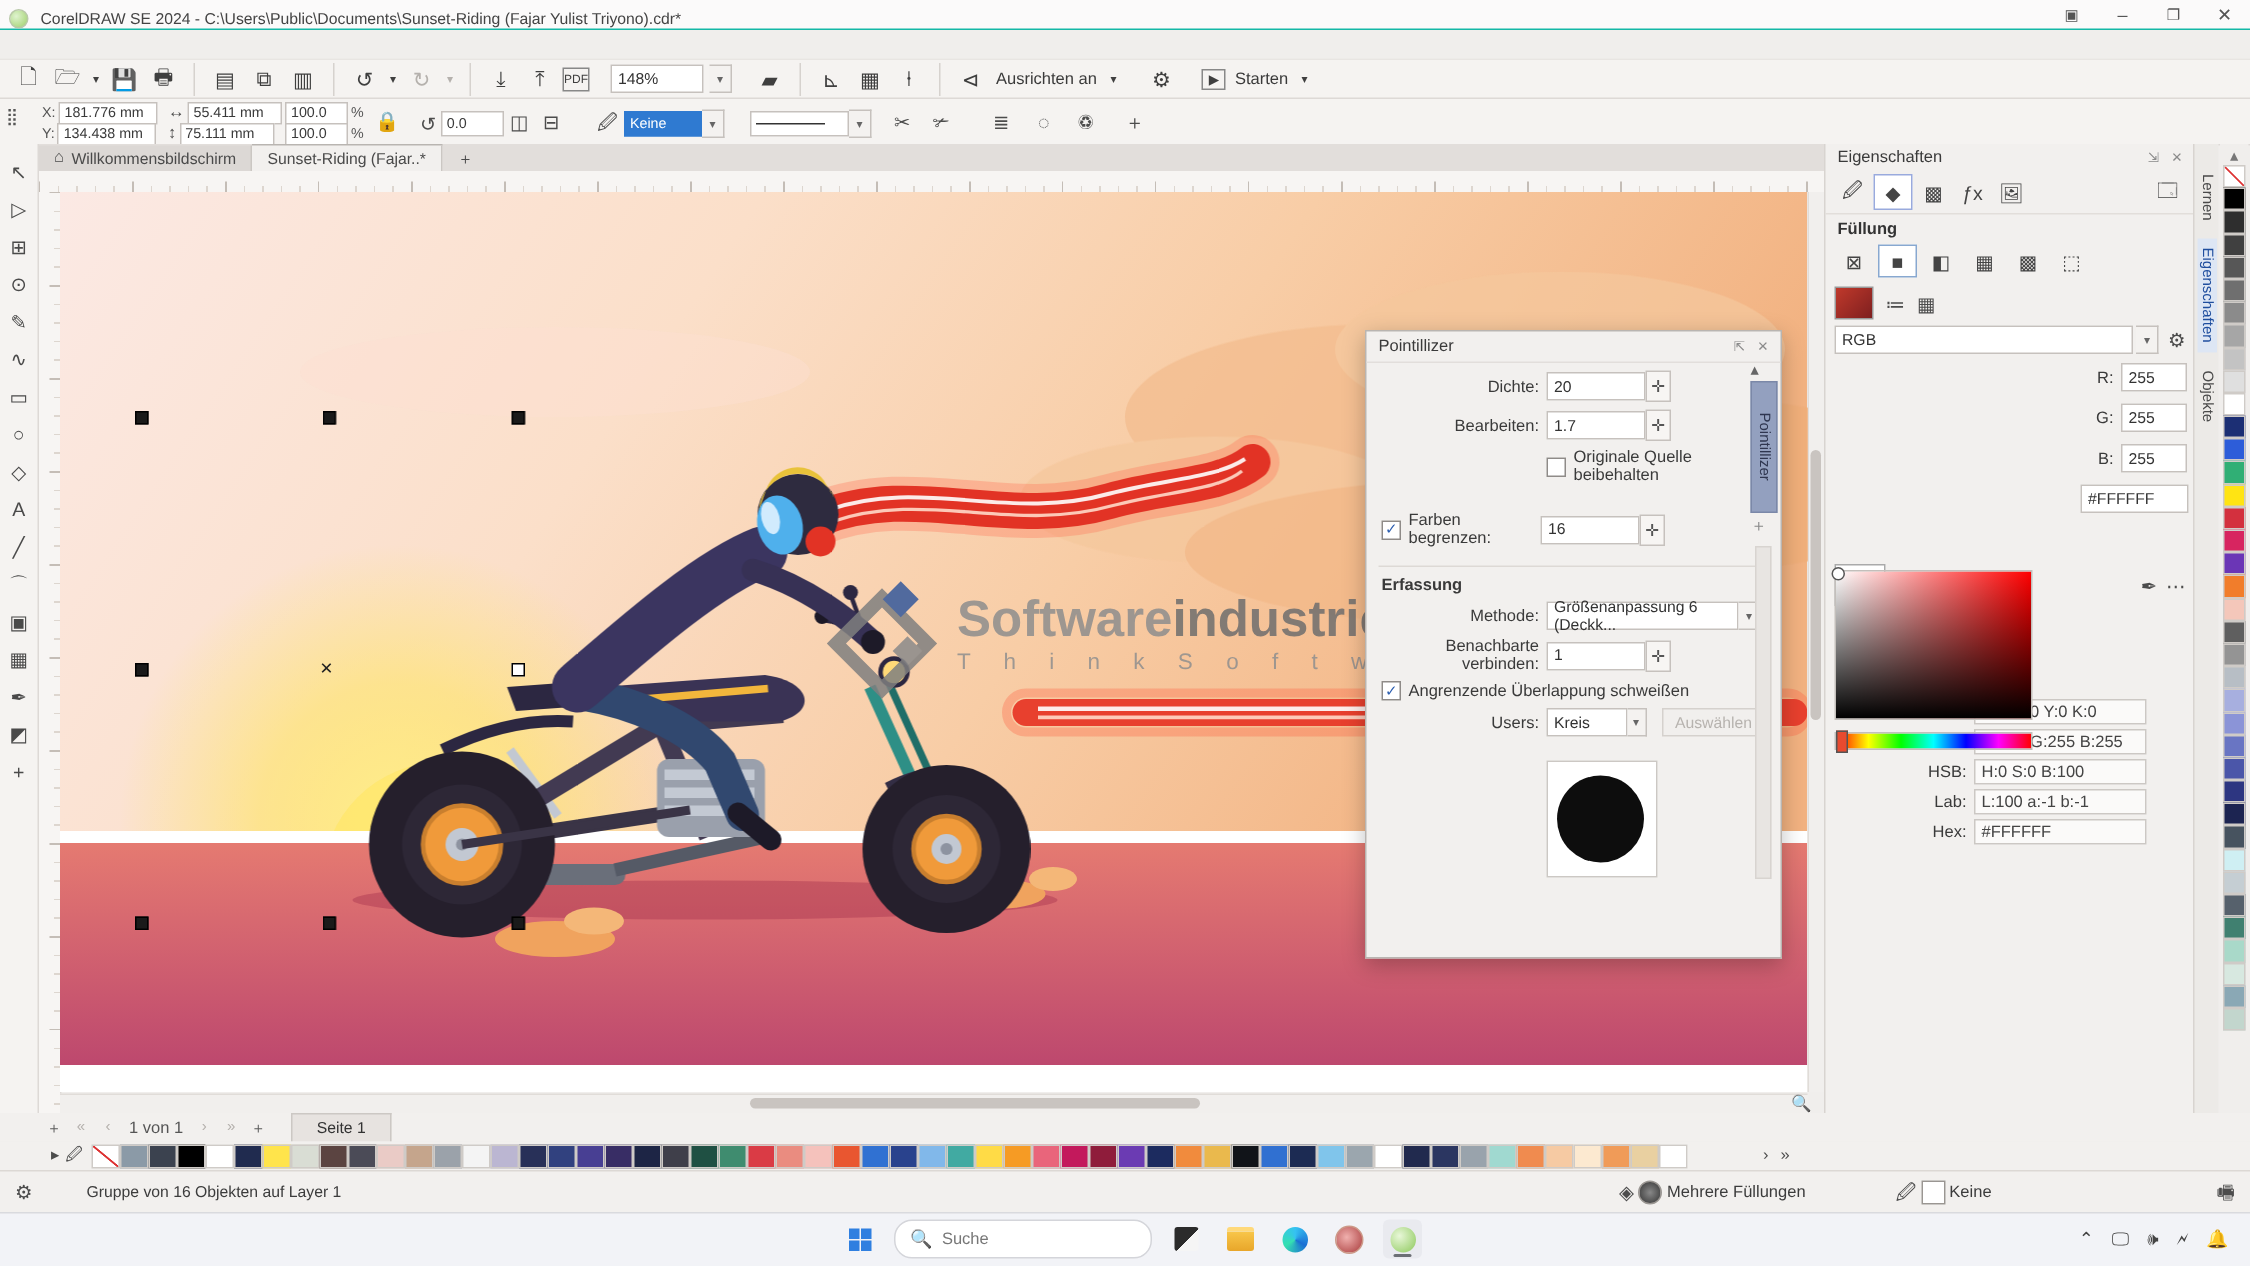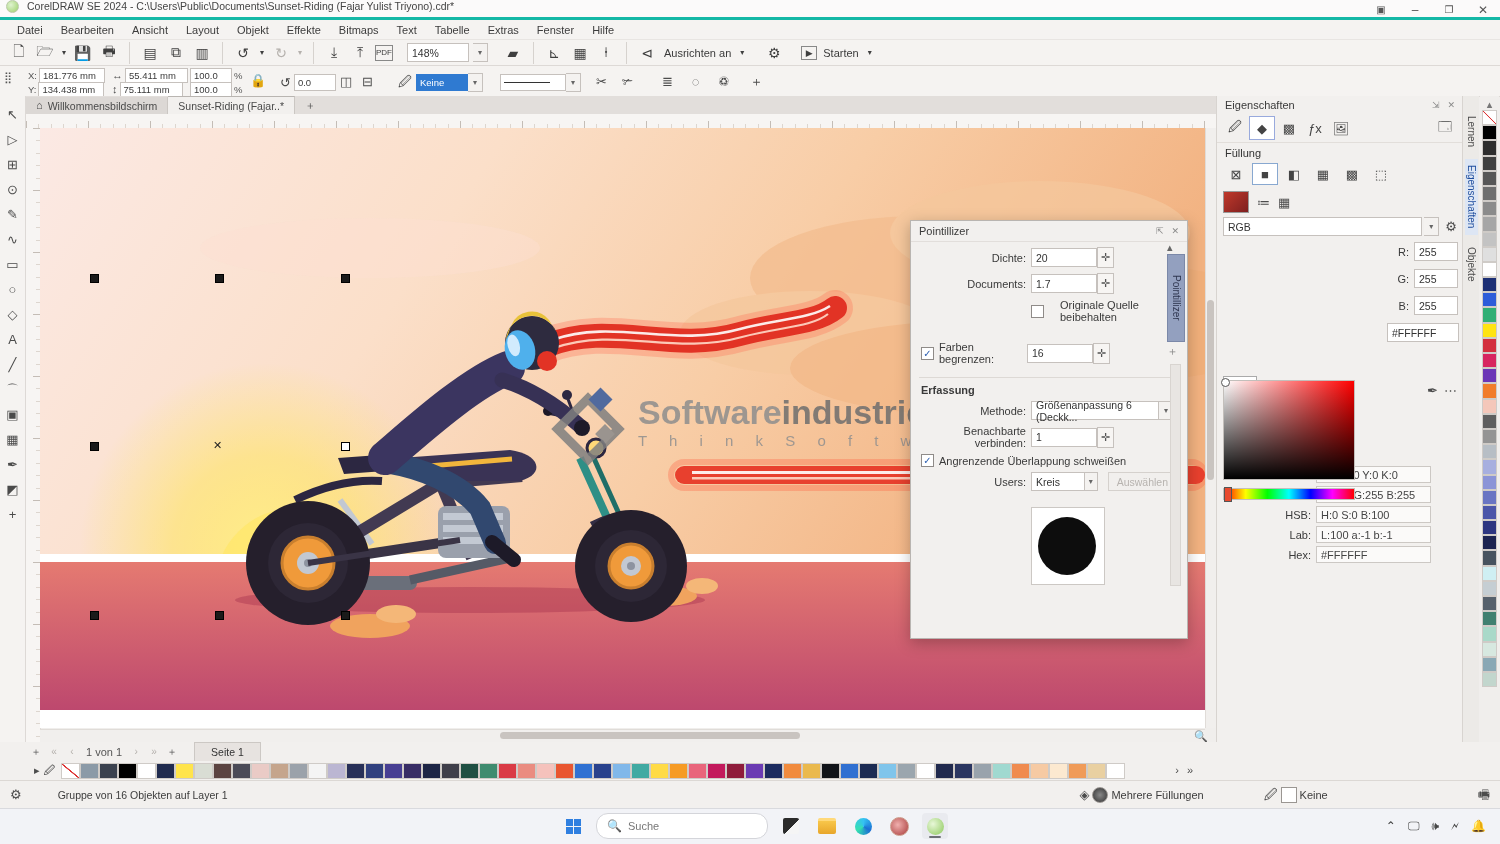--- a/index.html
+++ b/index.html
@@ -8,21 +8,21 @@
   .abs{position:absolute}
   .row{display:flex;align-items:center}
   .ico{display:inline-flex;align-items:center;justify-content:center;color:#4c4c4c;font-size:13px;line-height:1}
   .ico.sm{font-size:11px}
   .field{background:#fff;border:1px solid #c6c1bd;height:17px;display:flex;align-items:center;padding:0 4px;font-size:10.5px;color:#333}
   .dd-arrow{width:14px;height:17px;border:1px solid #c6c1bd;border-left:none;background:#f4f2f0;display:flex;align-items:center;justify-content:center;font-size:8px;color:#666}
   .stepper{width:15px;height:19px;border:1px solid #c6c1bd;background:#f7f5f3;display:flex;align-items:center;justify-content:center;font-size:11px;color:#555}
   .chk{width:11px;height:11px;border:1px solid #8f8b88;background:#fff;display:inline-flex;align-items:center;justify-content:center;font-size:10px;color:#2d5fb0;flex:0 0 auto}
   .sep-v{width:1px;background:#d6d2ce;height:22px;margin:0 5px}
   
-  #titlebar{left:0;top:0;width:1500px;height:20px;background:#fbfafa;border-bottom:3px solid #14b8a6;display:flex;align-items:flex-start;padding-left:6px;box-sizing:border-box}
+  #titlebar{left:0;top:0;width:1500px;height:20px;background:#fbfafa;border-bottom:1px solid #14b8a6;display:flex;align-items:flex-end;padding-left:6px;box-sizing:border-box}
   .applogo{width:11px;height:11px;border-radius:50%;background:radial-gradient(circle at 35% 35%,#dff3cf,#9ed06a);border:1px solid #b9c9a8;margin-right:8px}
   #titletext{font-size:10.5px;color:#444}
   .wbtn{width:34px;height:19px;display:flex;align-items:center;justify-content:center;color:#555;font-size:12px}
   
   #menubar{left:0;top:20px;width:1500px;height:19px;background:#f5f3f1;display:flex;align-items:center;padding-left:8px;box-sizing:border-box}
   .menu-item{padding:0 9px;height:19px;display:flex;align-items:center;color:#3c3c3c;font-size:11px}
   
   #toolbar{left:0;top:39px;width:1500px;height:27px;background:#f5f3f1;border-top:1px solid #e8e5e2;border-bottom:1px solid #ddd9d6;display:flex;align-items:center;padding-left:8px;box-sizing:border-box;gap:4px}
   .tbico{width:22px;height:22px;display:flex;align-items:center;justify-content:center;color:#3f3f3f;font-size:14px}
   .tbico.dis{color:#b5b1ad}
@@ -122,34 +122,20 @@
     <div class="applogo"></div>
     <div id="titletext">CorelDRAW SE 2024 - C:\Users\Public\Documents\Sunset-Riding (Fajar Yulist Triyono).cdr*</div>
     <div style="margin-left:auto;display:flex">
       <div class="wbtn" style="font-size:10px">▣</div>
       <div class="wbtn">–</div>
       <div class="wbtn" style="font-size:10px">❐</div>
       <div class="wbtn">✕</div>
     </div>
   </div>
 
-  <div id="menubar" class="abs">
-    <div class="menu-item">Datei</div>
-      <div class="menu-item">Bearbeiten</div>
-      <div class="menu-item">Ansicht</div>
-      <div class="menu-item">Layout</div>
-      <div class="menu-item">Objekt</div>
-      <div class="menu-item">Effekte</div>
-      <div class="menu-item">Bitmaps</div>
-      <div class="menu-item">Text</div>
-      <div class="menu-item">Tabelle</div>
-      <div class="menu-item">Extras</div>
-      <div class="menu-item">Fenster</div>
-      <div class="menu-item">Hilfe</div>
-  </div>
 
   <div id="toolbar" class="abs">
     <span class="tbico">🗋</span>
     <span class="tbico">🗁</span>
     <span class="tbico sm" style="width:8px;font-size:8px">▾</span>
     <span class="tbico">💾</span>
     <span class="tbico">🖶</span>
     <span class="sep-v"></span>
     <span class="tbico">▤</span>
     <span class="tbico">⧉</span>
@@ -410,27 +396,27 @@
         <span>⇱</span>
         <span>✕</span>
       </span>
     </div>
     <div class="dlg-row">
       <span class="dlg-label">Dichte:</span>
       <span class="field dlg-input">20</span>
       <span class="stepper">✛</span>
     </div>
     <div class="dlg-row">
-      <span class="dlg-label">Documents:</span>
+      <span class="dlg-label">Bearbeiten:</span>
       <span class="field dlg-input">1.7</span>
       <span class="stepper">✛</span>
     </div>
     <div class="dlg-row" style="margin-left:120px">
       <span class="chk"></span>
-      <span style="margin-left:16px">Originale Quelle beibehalten</span>
+      <span style="margin-left:5px">Originale Quelle beibehalten</span>
     </div>
     <div class="dlg-row" style="margin-top:18px">
       <span class="chk">✓</span>
       <span style="margin-left:5px;width:88px">Farben begrenzen:</span>
       <span class="field dlg-input">16</span>
       <span class="stepper">✛</span>
     </div>
     <div style="border-top:1px solid #ddd9d5;margin:12px 8px 0 8px"></div>
     <div class="dlg-row" style="margin-top:6px">
       <span style="font-weight:bold;color:#3a3a3a">Erfassung</span>
@@ -478,21 +464,21 @@
       </span>
     </div>
     <div class="row" style="padding:2px 6px;gap:2px;border-bottom:1px solid #e2deda">
       <span class="ptool">🖉</span>
       <span class="ptool sel">◆</span>
       <span class="ptool">▩</span>
       <span class="ptool">ƒx</span>
       <span class="ptool">🖼</span>
       <span class="ptool" style="margin-left:auto">🗔</span>
     </div>
-    <div style="padding:4px 8px;font-weight:normal;color:#333">Füllung</div>
+    <div style="padding:4px 8px;font-weight:bold;color:#333">Füllung</div>
     <div class="row" style="padding:0 6px;gap:3px">
       <span class="filltype">⊠</span>
       <span class="filltype sel">■</span>
       <span class="filltype">◧</span>
       <span class="filltype">▦</span>
       <span class="filltype">▩</span>
       <span class="filltype">⬚</span>
     </div>
     <div class="row" style="padding:6px 6px 2px;gap:8px">
       <span style="width:24px;height:20px;background:linear-gradient(135deg,#c0392b,#7e1f1f);border:1px solid #999"></span>

